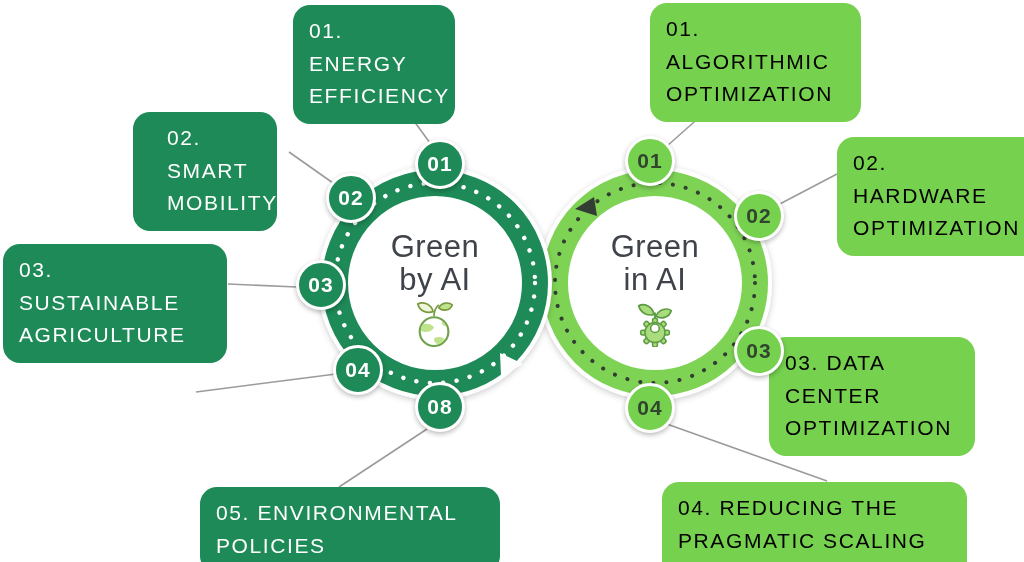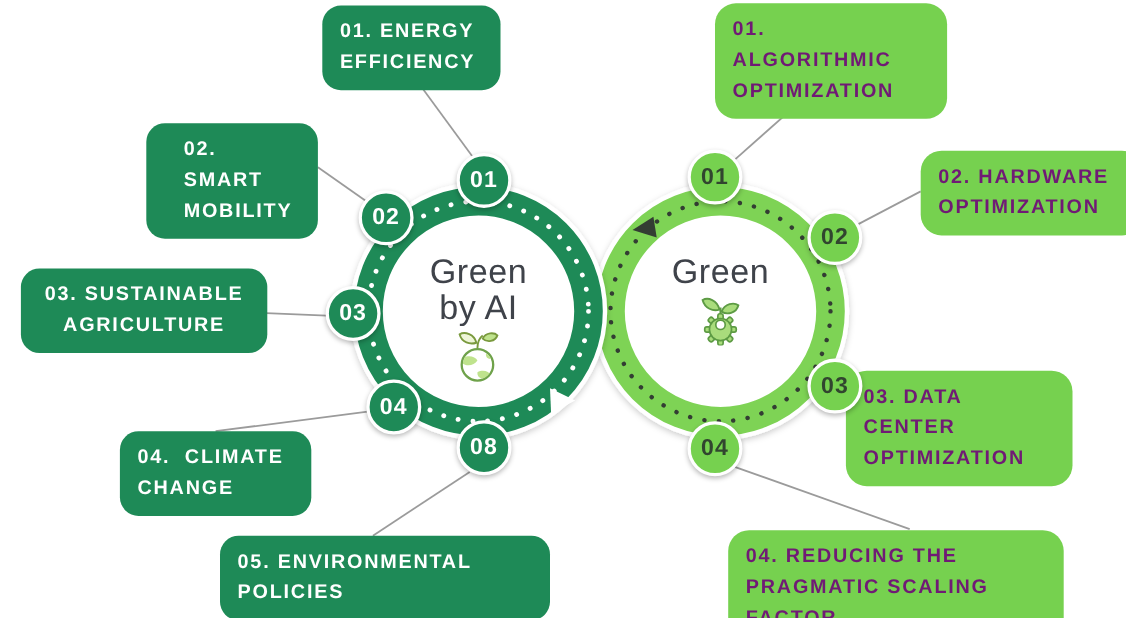--- a/index.html
+++ b/index.html
@@ -3,40 +3,40 @@
 <meta charset="utf-8">
 <style>
   html,body{margin:0;padding:0;background:#ffffff;}
   .stage{
     position:relative;width:1024px;height:562px;background:#ffffff;
     overflow:hidden;font-family:"Liberation Sans",sans-serif;
   }
   .layer-svg{position:absolute;left:0;top:0;z-index:1;}
   .label-box{
     position:absolute;z-index:4;border-radius:17px;padding:10px 16px 11px;
-    font-weight:700;font-size:18px;line-height:1.55;letter-spacing:1.6px;
+    font-weight:400;font-size:21px;line-height:1.55;letter-spacing:1.6px;
     white-space:pre-wrap;text-transform:uppercase;box-sizing:border-box;
   }
   .box-dark{background:#1e8a57;color:#ffffff;}
-  .box-light{background:#76d14f;color:#701a75;border-radius:19px;}
+  .box-light{background:#76d14f;color:#000000;}
   .node{
     position:absolute;z-index:5;width:44px;height:44px;border-radius:50%;
     border:3px solid #ffffff;box-shadow:0 2px 5px rgba(0,0,0,.28);
     display:flex;align-items:center;justify-content:center;
     font-weight:700;font-size:21px;letter-spacing:1px;
   }
   .node-dark{background:#1e8a57;color:#ffffff;}
   .node-light{background:#76d14f;color:#31452f;}
   .center-content{position:absolute;z-index:3;width:220px;text-align:center;}
   .center-title{font-weight:400;font-size:31px;line-height:33px;color:#3f434a;letter-spacing:.5px;}
   .center-icon{margin-top:3px;}
   
   .box-l1{left:293px;top:5px;width:162px;}
-  .box-l2{left:133px;top:112px;width:156px;padding-left:34px;}
-  .box-l3{left:19px;top:244px;width:224px;text-align:center;}
+  .box-l2{left:133px;top:112px;width:144px;padding-left:34px;}
+  .box-l3{left:3px;top:244px;width:224px;}
   .box-l4{left:109px;top:392px;width:174px;}
   .box-l5{left:200px;top:487px;width:300px;}
   .box-r1{left:650px;top:3px;width:211px;}
   .box-r2{left:837px;top:137px;width:202px;}
   .box-r3{left:769px;top:337px;width:206px;}
   .box-r4{left:662px;top:482px;width:305px;}
   
   .node-l1{left:415px;top:139px;}
   .node-l2{left:326px;top:173px;}
   .node-l3{left:296px;top:260px;}
@@ -107,20 +107,21 @@
           <path d="M21 41 C26 38 32 40 34 44 C29 49 22 48 21 43 Z" fill="#bfe38d"></path>
           <path d="M29 24 c3 -2 7 0 7 3 c-3 3 -7 1 -7 -3 z" fill="#bfe38d"></path>
         </g>
       </svg>
     </div>
   </div>
 
   <div class="center-content center-right">
     <div class="center-title">
       <div>Green</div>
+      <div>in AI</div>
     </div>
     <div class="center-icon">
       <svg width="44" height="48" viewBox="0 0 46 50">
         <path d="M22 16 C20 7 11 4 6 7 C8 15 16 18 22 16 Z" fill="#a9dc7c" stroke="#5d9b44" stroke-width="1.8"></path>
         <path d="M24 18 C27 10 36 9 40 12 C38 20 29 21 24 18 Z" fill="#a9dc7c" stroke="#5d9b44" stroke-width="1.8"></path>
         <path d="M23 30 C23 25 23 20 23 14" fill="none" stroke="#5d9b44" stroke-width="2"></path>
         <g fill="#a9dc7c" stroke="#5d9b44" stroke-width="1.6">
           <rect x="20.5" y="20" width="5" height="7" rx="2" transform="rotate(0 23 35)"></rect>
           <rect x="20.5" y="20" width="5" height="7" rx="2" transform="rotate(45 23 35)"></rect>
           <rect x="20.5" y="20" width="5" height="7" rx="2" transform="rotate(90 23 35)"></rect>
@@ -146,22 +147,20 @@
   <div class="node node-light node-r2">02</div>
   <div class="node node-light node-r3">03</div>
   <div class="node node-light node-r4">04</div>
 
   <div class="label-box box-dark box-l1">01. ENERGY
 EFFICIENCY</div>
   <div class="label-box box-dark box-l2">02. SMART
 MOBILITY</div>
   <div class="label-box box-dark box-l3">03. SUSTAINABLE
 AGRICULTURE</div>
-  <div class="label-box box-dark box-l4">04.  CLIMATE
-CHANGE</div>
   <div class="label-box box-dark box-l5">05. ENVIRONMENTAL
 POLICIES</div>
 
   <div class="label-box box-light box-r1">01. ALGORITHMIC
 OPTIMIZATION</div>
   <div class="label-box box-light box-r2">02. HARDWARE
 OPTIMIZATION</div>
   <div class="label-box box-light box-r3">03. DATA CENTER
 OPTIMIZATION</div>
   <div class="label-box box-light box-r4">04. REDUCING THE

